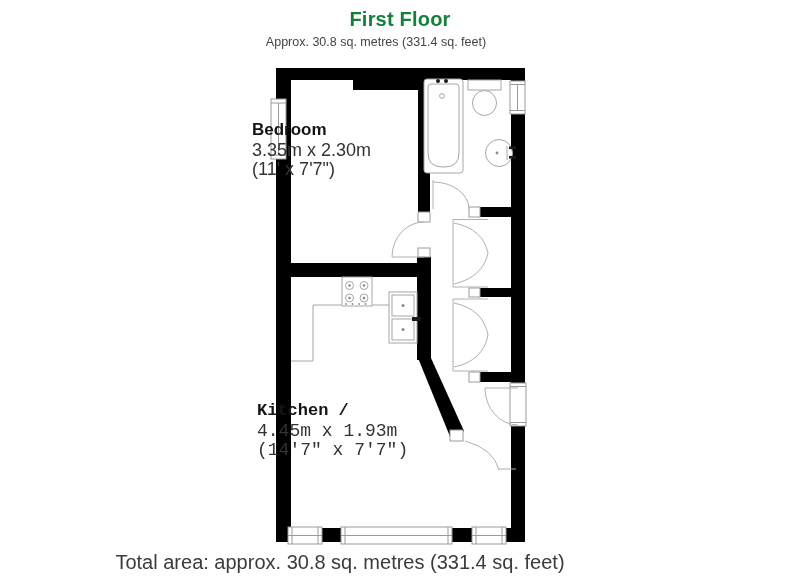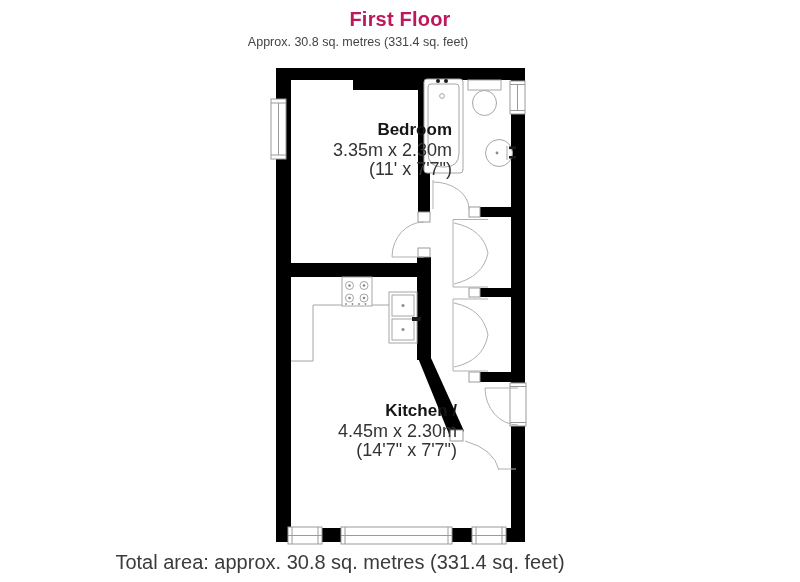--- a/index.html
+++ b/index.html
@@ -2,28 +2,28 @@
 <html><head>
 <meta charset="utf-8">
 <style>
   html,body{margin:0;padding:0;background:#fff;}
   .stage{
     position:relative;width:800px;height:582px;background:#ffffff;overflow:hidden;
     font-family:"Liberation Sans", sans-serif;
   }
   .title{
     position:absolute;top:8px;left:0;width:800px;text-align:center;
-    font-size:20px;font-weight:bold;color:#be185d;letter-spacing:.2px;
+    font-size:20px;font-weight:bold;color:#15803d;letter-spacing:.2px;
   }
   .subtitle{
-    position:absolute;top:35px;left:0;width:716px;text-align:center;
+    position:absolute;top:35px;left:18px;width:716px;text-align:center;
     font-size:12.5px;color:#444;
   }
   .plan-svg{position:absolute;left:0;top:0;}
-  .room-label{position:absolute;text-align:right;color:#1a1a1a;}
+  .room-label{position:absolute;text-align:left;color:#1a1a1a;}
   .room-name{font-size:17px;font-weight:bold;line-height:22px;color:#151515;}
   .room-dims{font-size:18px;line-height:19px;color:#333;}
   .total{
     position:absolute;top:551px;left:0;width:680px;text-align:center;
     font-size:20px;color:#3b3b3b;
   }
 </style>
 </head>
 <body>
 
@@ -175,21 +175,21 @@
       </g>
     </g>
   </svg>
 
   <div class="room-label" style="left:252px;top:119px;width:200px;">
     <div class="room-name">Bedroom</div>
     <div class="room-dims">3.35m x 2.30m</div>
     <div class="room-dims">(11' x 7'7")</div>
   </div>
 
-  <div class="room-label" style="left:257px;top:400px;width:200px;">
+  <div class="room-label" style="left:257px;top:400px;width:200px;font-family:Liberation Mono, monospace;">
     <div class="room-name">Kitchen /</div>
-    <div class="room-dims">4.45m x 2.30m</div>
+    <div class="room-dims">4.45m x 1.93m</div>
     <div class="room-dims">(14'7" x 7'7")</div>
   </div>
 
   <div class="total">Total area: approx. 30.8 sq. metres (331.4 sq. feet)</div>
 
 </div>
 
 </body></html>

